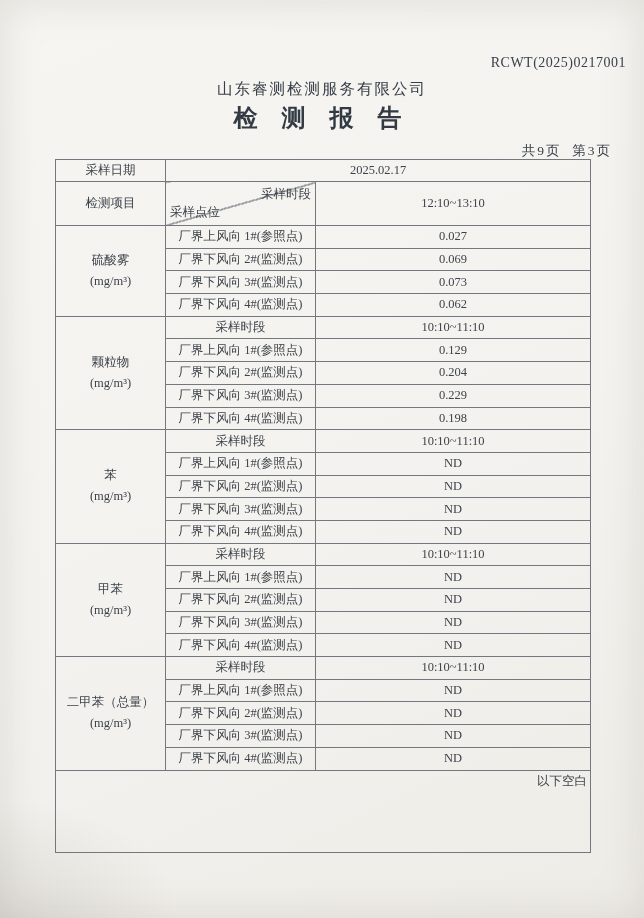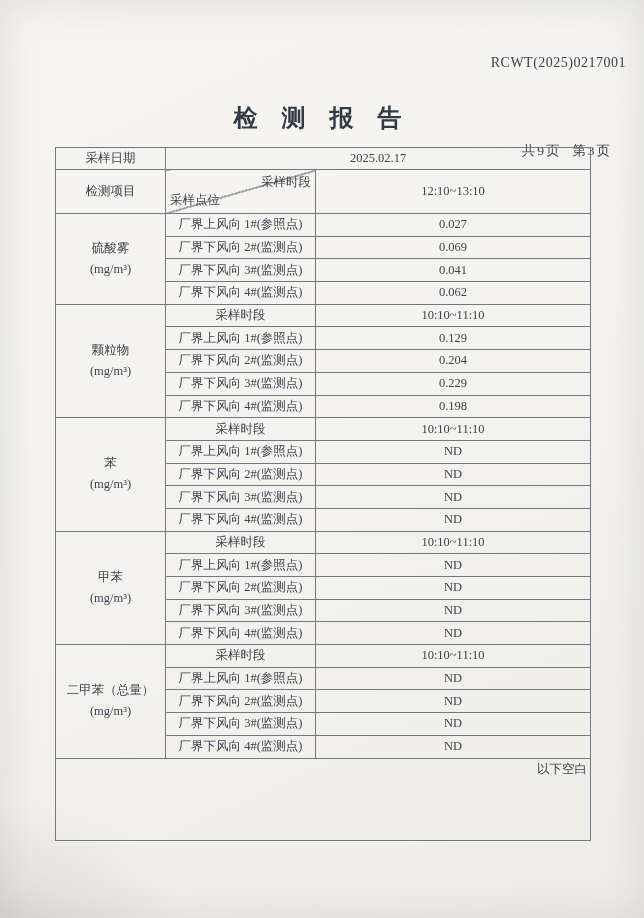--- a/index.html
+++ b/index.html
@@ -40,21 +40,21 @@
   }
   .caption{
     position:absolute;left:0;width:100%;text-align:center;
     font-size:13.5px;letter-spacing:1px;color:#373e47;
   }
   .page-info{
     position:absolute;right:32px;top:0;
     font-size:13.5px;letter-spacing:2px;color:#373e47;white-space:pre;
   }
   table.results{
-    position:absolute;left:55px;top:147px;
+    position:absolute;left:55px;top:159px;
     width:535px;border-collapse:collapse;table-layout:fixed;padding-left:32px;
   }
   table.results td{
     border:1px solid #73787e;
     font-size:12.5px;
     text-align:center;vertical-align:middle;
     padding:0;color:#3d434b;
     overflow:hidden;white-space:nowrap;
   }
   tr.hrow1 td{height:21px;}
@@ -73,20 +73,21 @@
   td.diag-cell .diag-top{position:absolute;top:4px;right:4px;font-size:12.5px;}
   td.diag-cell .diag-bottom{position:absolute;bottom:4px;left:4px;font-size:12.5px;}
 </style>
 </head>
 <body>
 
 <div class="page">
 
   <div class="report-no">RCWT(2025)0217001</div>
 
+  <div class="company">山东睿测检测服务有限公司</div>
 
   <div class="title">检 测 报 告</div>
 
   <div class="caption-row">
     <span class="page-info">共9页  第3页</span>
   </div>
 
   <table class="results">
     <colgroup>
       <col style="width:110px">
@@ -115,21 +116,21 @@
           </td>
           <td>厂界上风向 1#(参照点)</td>
           <td>0.027</td>
         </tr>
         <tr class="data-row">
           <td>厂界下风向 2#(监测点)</td>
           <td>0.069</td>
         </tr>
         <tr class="data-row">
           <td>厂界下风向 3#(监测点)</td>
-          <td>0.041</td>
+          <td>0.073</td>
         </tr>
         <tr class="data-row">
           <td>厂界下风向 4#(监测点)</td>
           <td>0.062</td>
         </tr>
         <tr class="data-row">
           <td rowspan="5" class="param-cell">
             <div>颗粒物</div>
             <div>(mg/m³)</div>
           </td>

